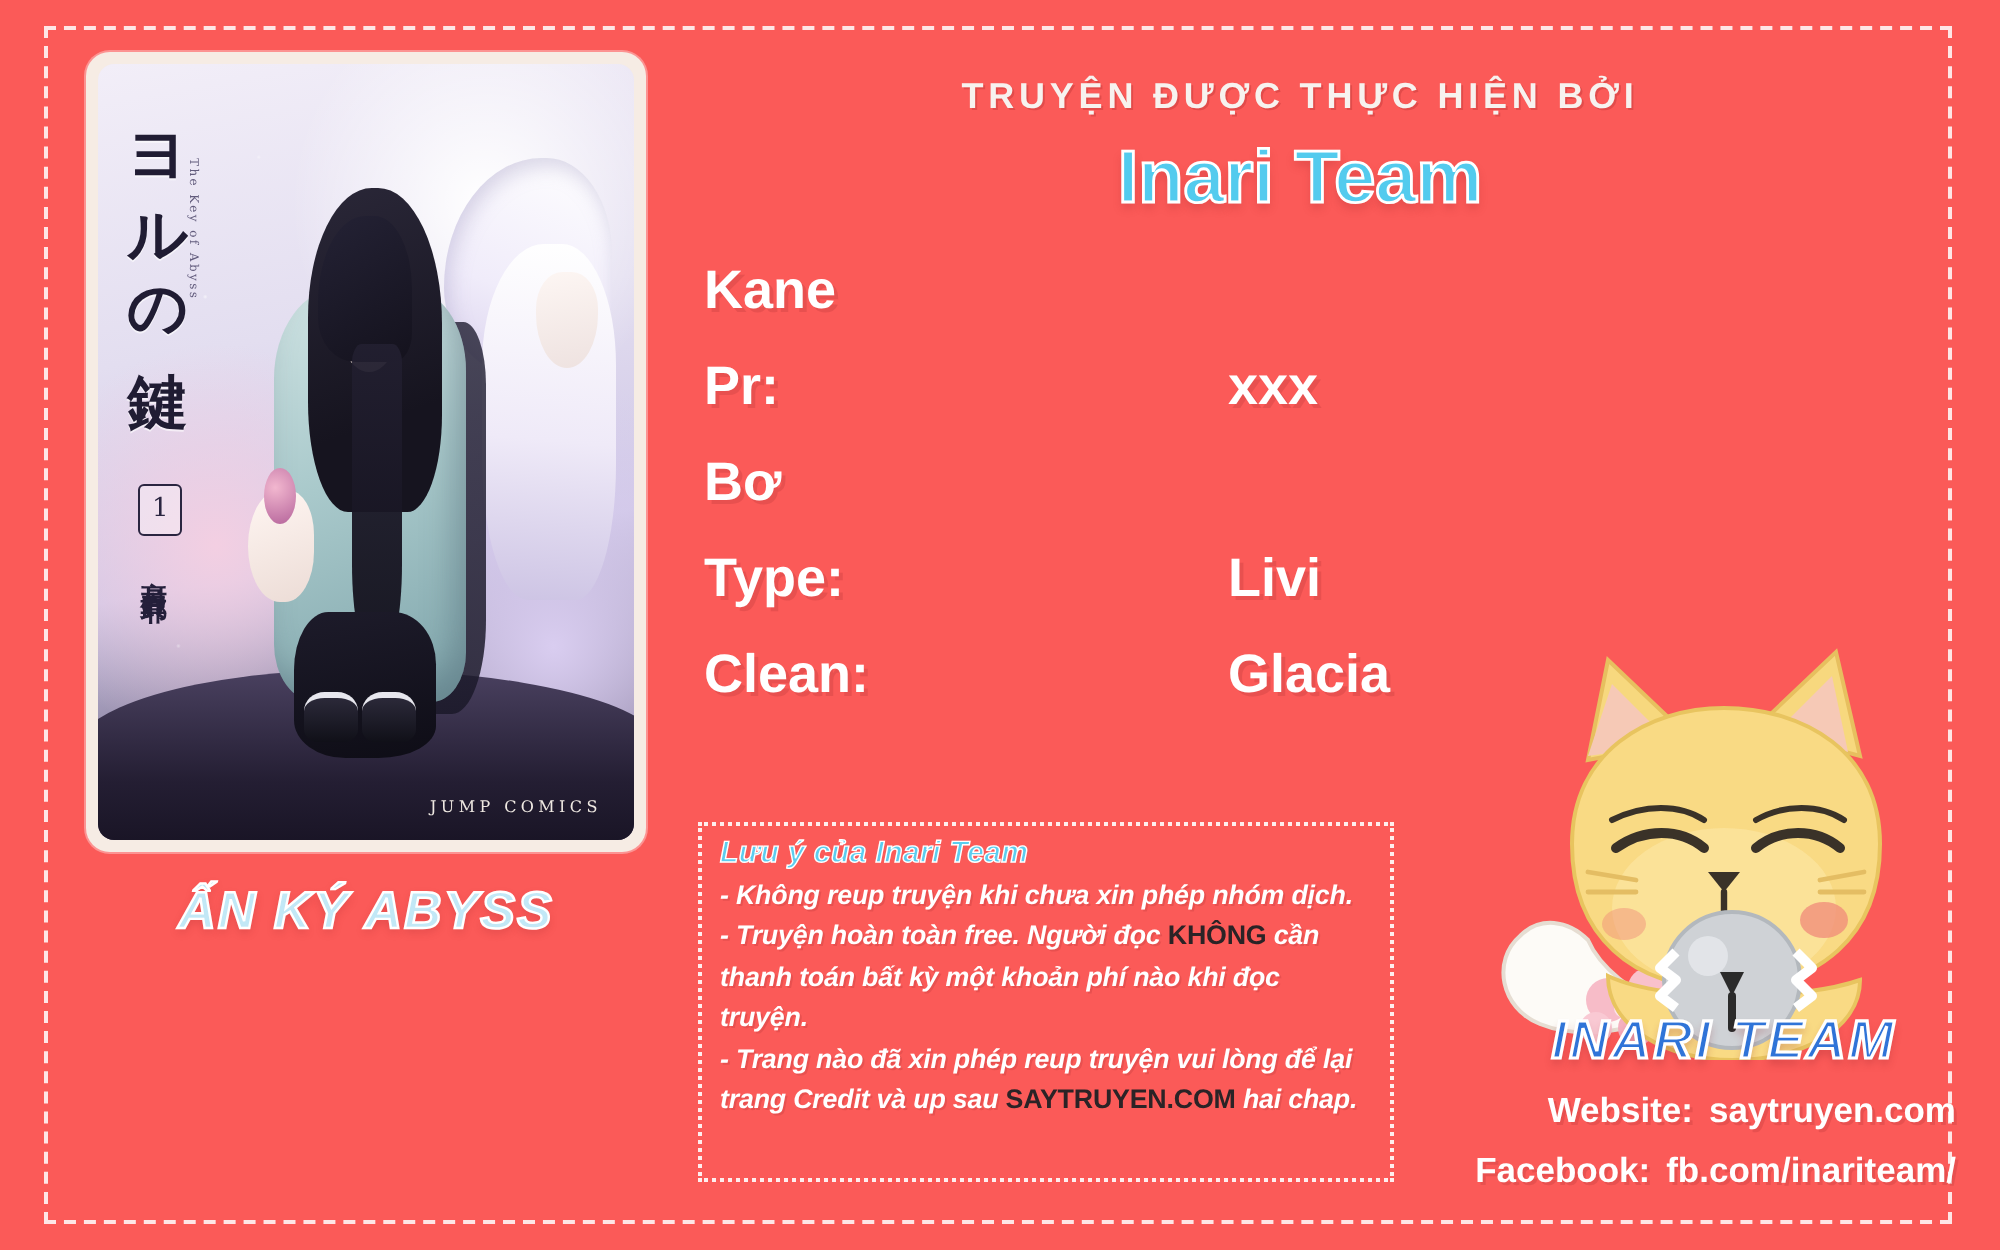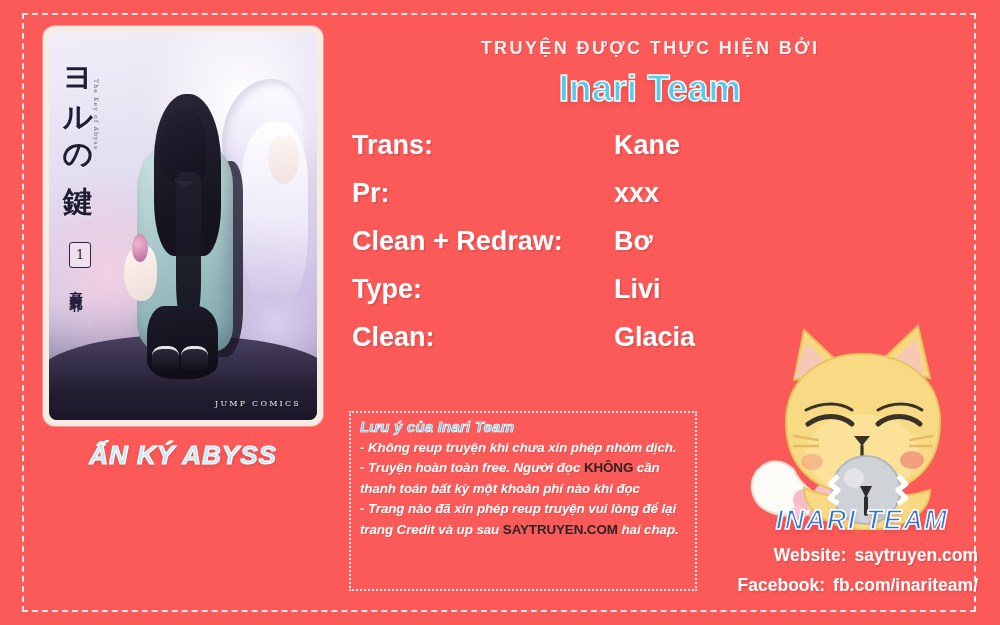--- a/index.html
+++ b/index.html
@@ -328,46 +328,45 @@
     </div>
   </div>
 
   <div id="cover-caption">ẤN KÝ ABYSS</div>
 
   <div id="subhead">TRUYỆN ĐƯỢC THỰC HIỆN BỞI</div>
   <div id="team-title">Inari Team</div>
 
   <div id="credits">
     <div class="credit-row">
-      <div class="credit-label">Trans:</div>
       <div class="credit-value">Kane</div>
     </div>
     <div class="credit-row">
       <div class="credit-label">Pr:</div>
       <div class="credit-value">xxx</div>
     </div>
     <div class="credit-row">
-      <div class="credit-label">Clean + Redraw:</div>
       <div class="credit-value">Bơ</div>
     </div>
     <div class="credit-row">
       <div class="credit-label">Type:</div>
       <div class="credit-value">Livi</div>
     </div>
     <div class="credit-row">
       <div class="credit-label">Clean:</div>
       <div class="credit-value">Glacia</div>
     </div>
   </div>
 
   <div id="notes">
     <div id="notes-title">Lưu ý của Inari Team</div>
     <div class="note-line">- Không reup truyện khi chưa xin phép nhóm dịch.</div>
     <div class="note-line"><span>- Truyện hoàn toàn free. Người đọc </span><span class="em">KHÔNG</span><span> cần</span></div>
     <div class="note-line">thanh toán bất kỳ một khoản phí nào khi đọc</div>
+    <div class="note-line">truyện.</div>
     <div class="note-line">- Trang nào đã xin phép reup truyện vui lòng để lại</div>
     <div class="note-line"><span>trang Credit và up sau </span><span class="em">SAYTRUYEN.COM</span><span> hai chap.</span></div>
   </div>
 
   <div id="fox">
     <svg viewBox="0 0 236 212" xmlns="http://www.w3.org/2000/svg">
 
       <path d="M18 150 C4 162 8 186 28 194 C48 202 78 198 92 186 C74 178 58 166 52 152 C42 142 28 140 18 150 Z" fill="#fdfbf7" stroke="#e6ddd2" stroke-width="2"></path>
 
       <g opacity="0.95">

